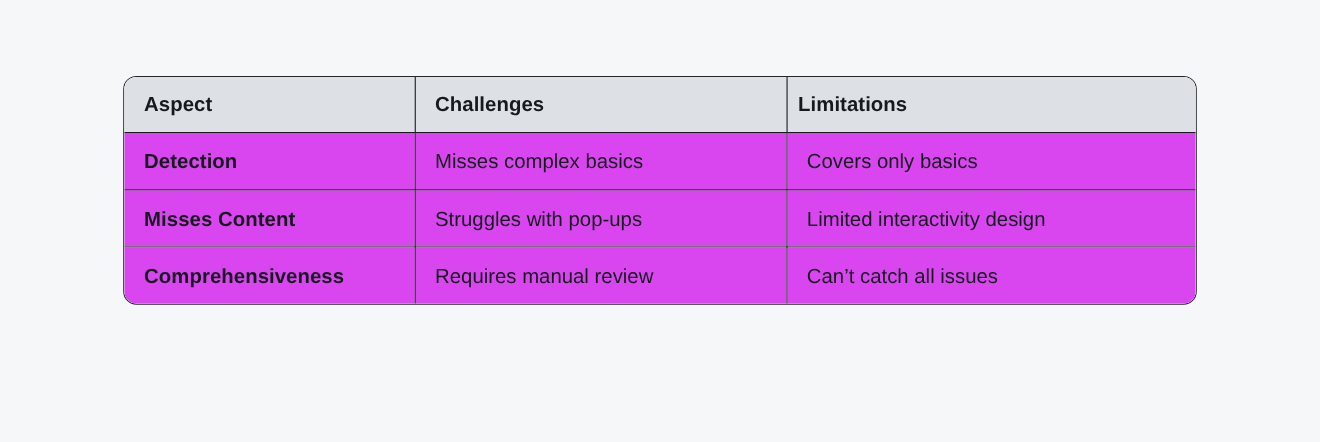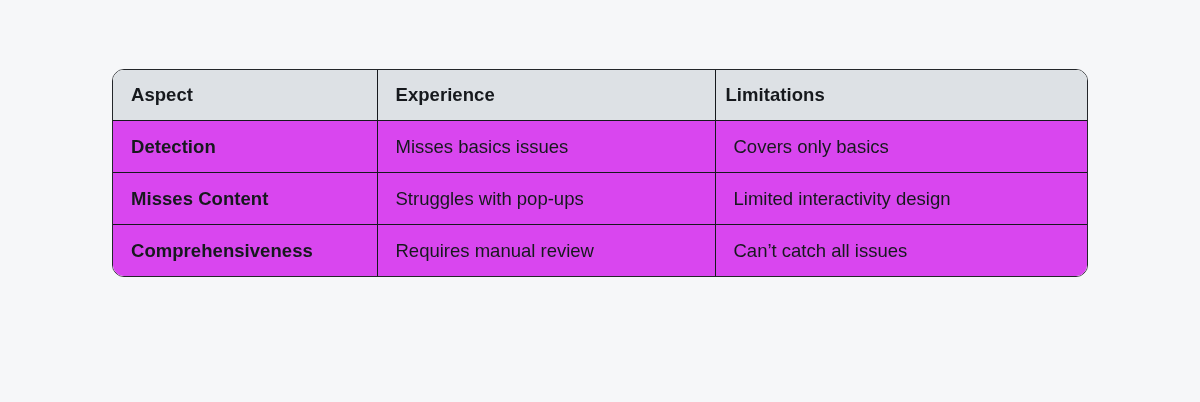--- a/index.html
+++ b/index.html
@@ -86,28 +86,28 @@
   <div class="table-wrap">
     <table class="comparison">
       <colgroup>
         <col class="c0">
         <col class="c1">
         <col class="c2">
       </colgroup>
       <thead>
         <tr>
           <th>Aspect</th>
-          <th>Experience</th>
+          <th>Challenges</th>
           <th>Limitations</th>
         </tr>
       </thead>
       <tbody>
         <tr>
           <td class="aspect">Detection</td>
-          <td>Misses basics issues</td>
+          <td>Misses complex basics</td>
           <td>Covers only basics</td>
         </tr>
         <tr>
           <td class="aspect">Misses Content</td>
           <td>Struggles with pop-ups</td>
           <td>Limited interactivity design</td>
         </tr>
         <tr>
           <td class="aspect">Comprehensiveness</td>
           <td>Requires manual review</td>

